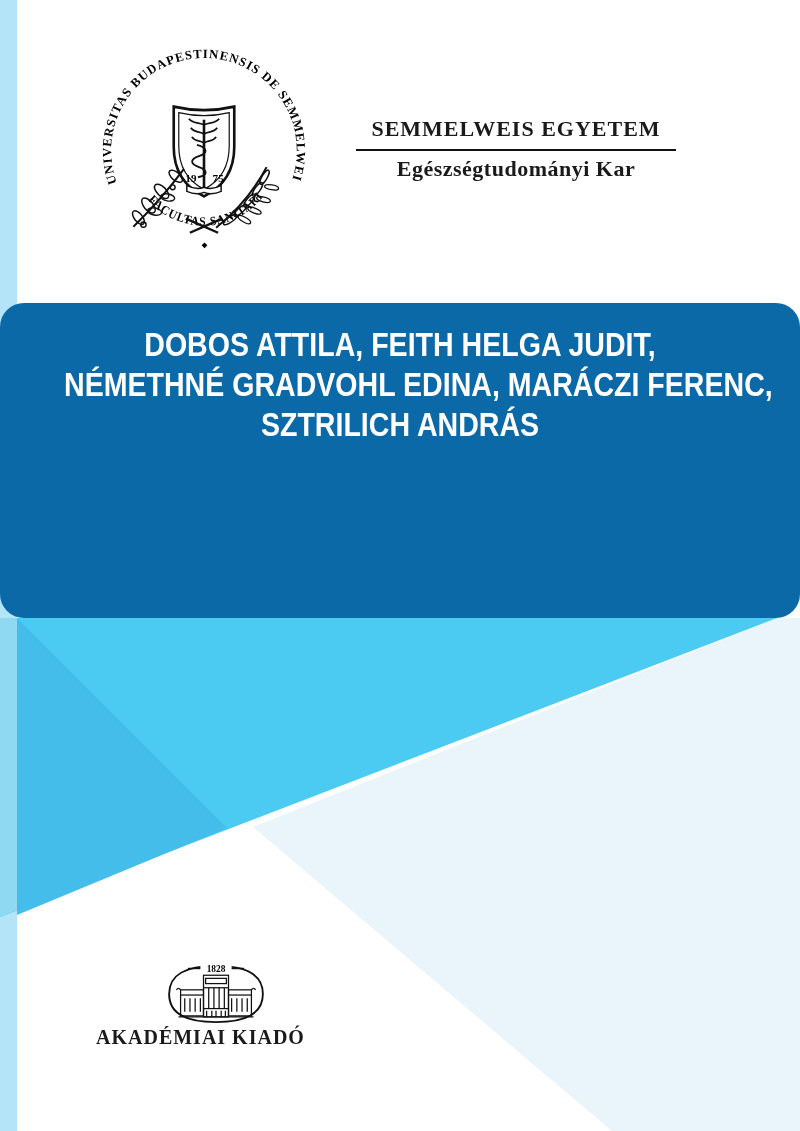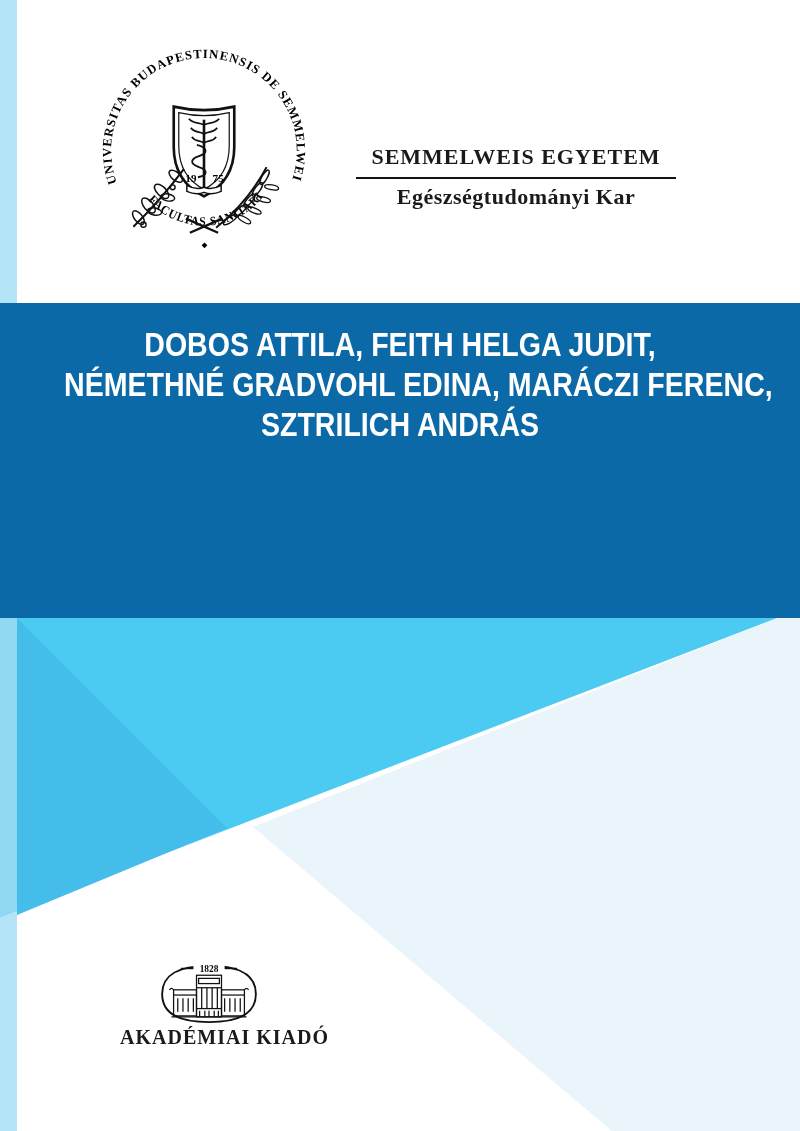--- a/index.html
+++ b/index.html
@@ -16,42 +16,43 @@
   .strip{width:17px;background:var(--strip);}
   .pale{background:var(--pale);clip-path:polygon(777px 618px,800px 618px,800px 1131px,612px 1131px,253px 827px);}
   .sky{background:var(--sky);clip-path:polygon(0 618px,777px 618px,0 917px);}
   .skystrip{background:var(--sky_strip);clip-path:polygon(0 618px,17px 618px,17px 910px,0 917px);}
   .wedge{background:var(--wedge);clip-path:polygon(17px 618px,227px 828px,17px 915px);}
 
   .seal{position:absolute;left:93px;top:40px;width:222px;height:222px;}
   .seal svg{display:block;width:100%;height:100%;}
   .seal text{font-family:"Liberation Serif","DejaVu Serif",serif;}
 
-  .uni{position:absolute;left:356px;top:144px;width:320px;text-align:center;}
+  .uni{position:absolute;left:356px;top:116px;width:320px;text-align:center;}
   .uni-name{font-size:22px;letter-spacing:1px;font-weight:600;white-space:nowrap;}
   .uni-rule{margin:7px 0 5px 0;height:0;border-top:2px solid #121212;}
   .uni-fac{font-size:22px;letter-spacing:.5px;font-weight:600;white-space:nowrap;text-align:center;}
 
   .band{
     position:absolute;left:0;top:303px;width:800px;height:315px;
     background:var(--band);color:var(--white);text-align:center;
     font-family:"Liberation Sans","DejaVu Sans",sans-serif;
+    border-radius:24px;
   }
   .authors{padding-top:21px;}
   .authors div{
     font-size:34px;font-weight:bold;line-height:40px;white-space:nowrap;
     transform:scaleX(.84);transform-origin:50% 50%;
   }
   .title{margin:14px 0 0 0;font-weight:bold;}
   .title div{
     font-size:57px;line-height:72px;white-space:nowrap;
     transform:scaleX(.88);transform-origin:50% 50%;
   }
 
-  .pub{position:absolute;left:89px;top:962px;width:240px;text-align:right;}
+  .pub{position:absolute;left:96px;top:962px;width:240px;text-align:left;}
   .pub svg{display:block;margin:0 auto;width:100px;height:64px;}
   .pub-name{margin-top:0;font-size:20px;letter-spacing:1px;font-weight:600;white-space:nowrap;}
 </style>
 </head>
 <body>
 
 <div class="page">
 
   <div class="shape strip"></div>
   <div class="shape pale"></div>

